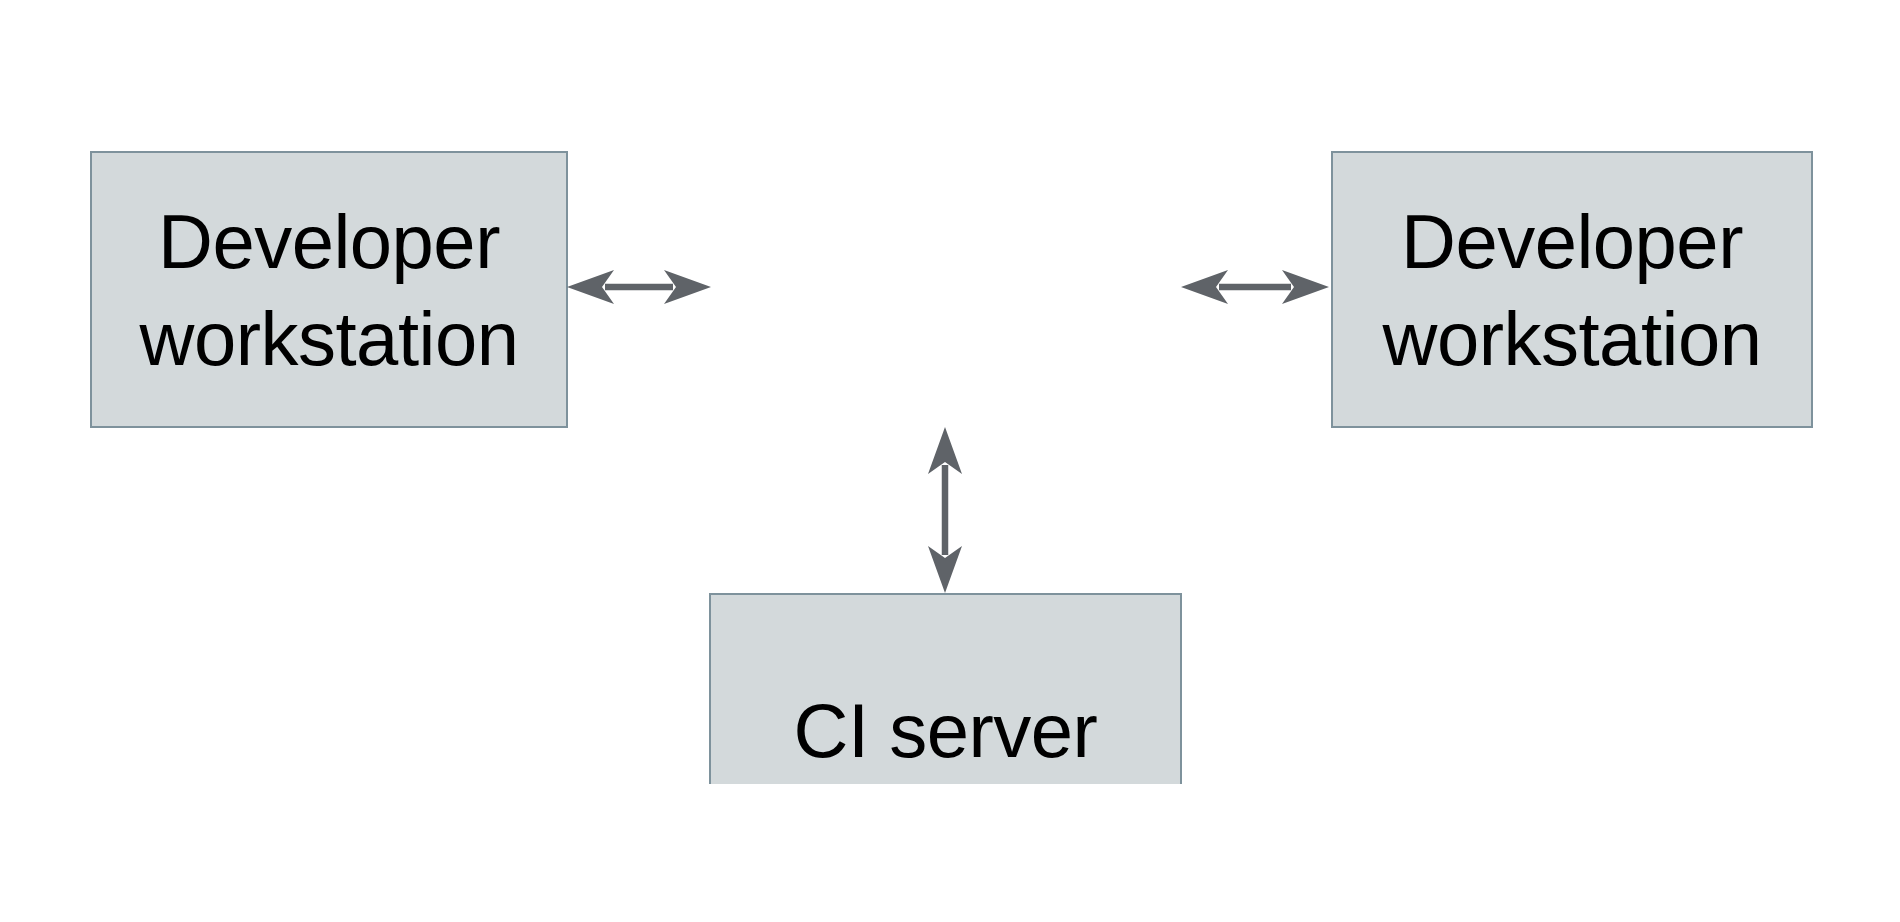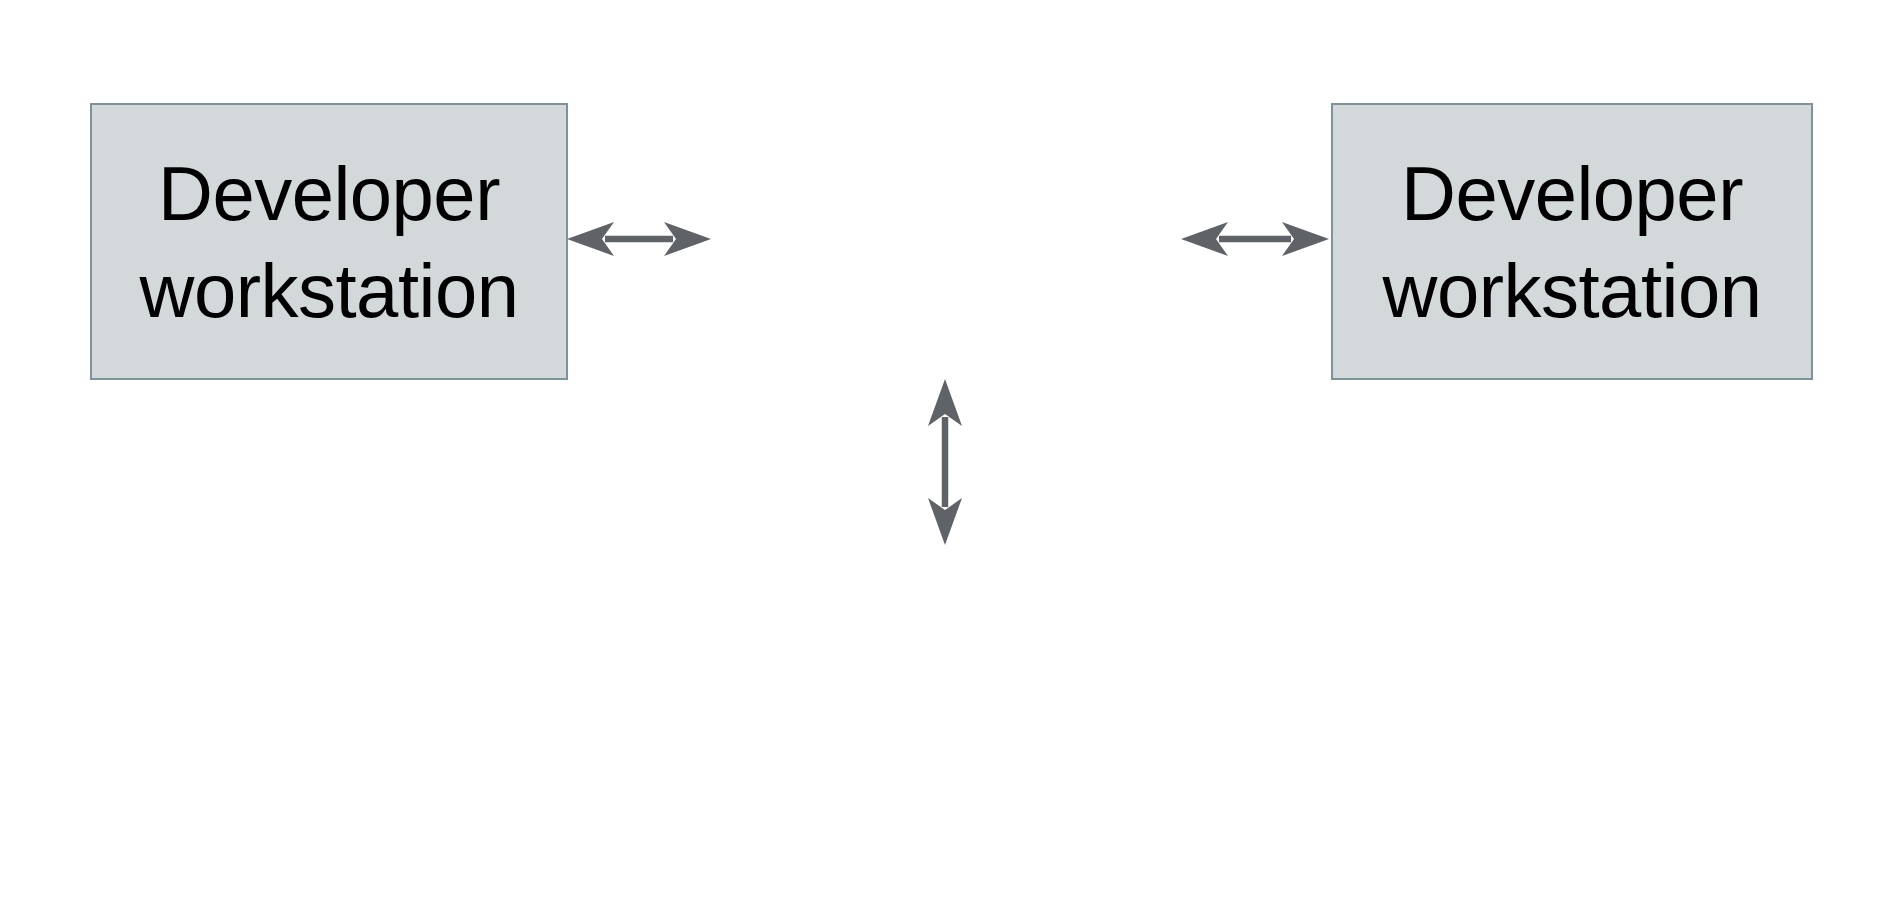--- a/index.html
+++ b/index.html
@@ -13,20 +13,21 @@
   html, body {
     width: 1900px; height: 922px;
     background: var(--background);
     font-family: "Liberation Sans", "DejaVu Sans", sans-serif;
   }
   .canvas {
     position: relative;
     width: 1900px; height: 736px;
     background: var(--background);
     overflow: hidden;
+    margin-top: 48px;
   }
   .node {
     position: absolute;
     background: var(--node-fill);
     border: 2.5px solid var(--node-border);
     display: flex;
     align-items: center;
     justify-content: center;
     text-align: center;
   }
@@ -58,20 +59,23 @@
     <span class="label">Developer
 workstation</span>
   </div>
 
 
   <div class="node" id="node-dev-right">
     <span class="label">Developer
 workstation</span>
   </div>
 
+  <div class="node" id="node-ci">
+    <span class="label">CI server</span>
+  </div>
 
   <div class="arrow" id="arrow-left-cache">
     <svg viewBox="0 0 144 40" preserveAspectRatio="none" aria-hidden="true">
       <line class="shaft" x1="38" y1="20" x2="106" y2="20"></line>
       <polygon class="head" points="0,20 47,3 35,20 47,37"></polygon>
       <polygon class="head" points="144,20 97,3 109,20 97,37"></polygon>
     </svg>
   </div>
 
   <div class="arrow" id="arrow-cache-right">

